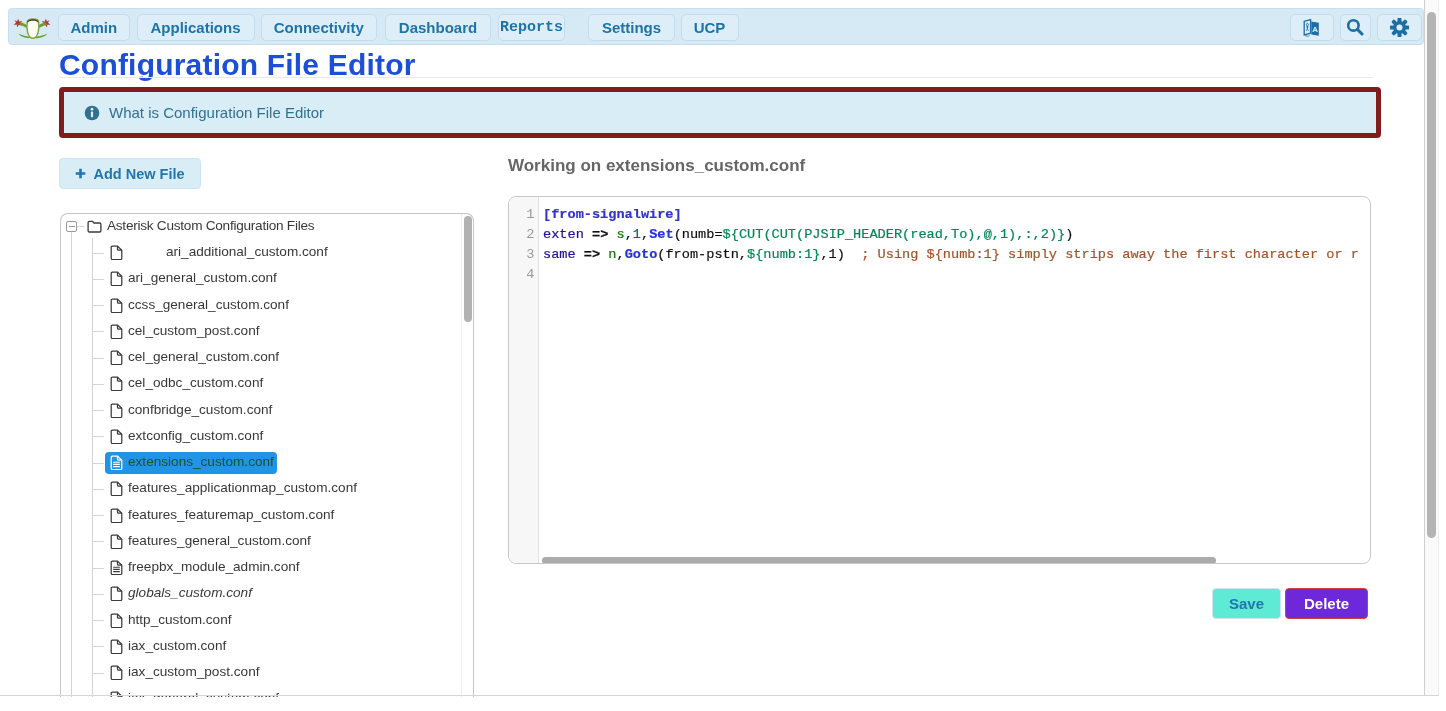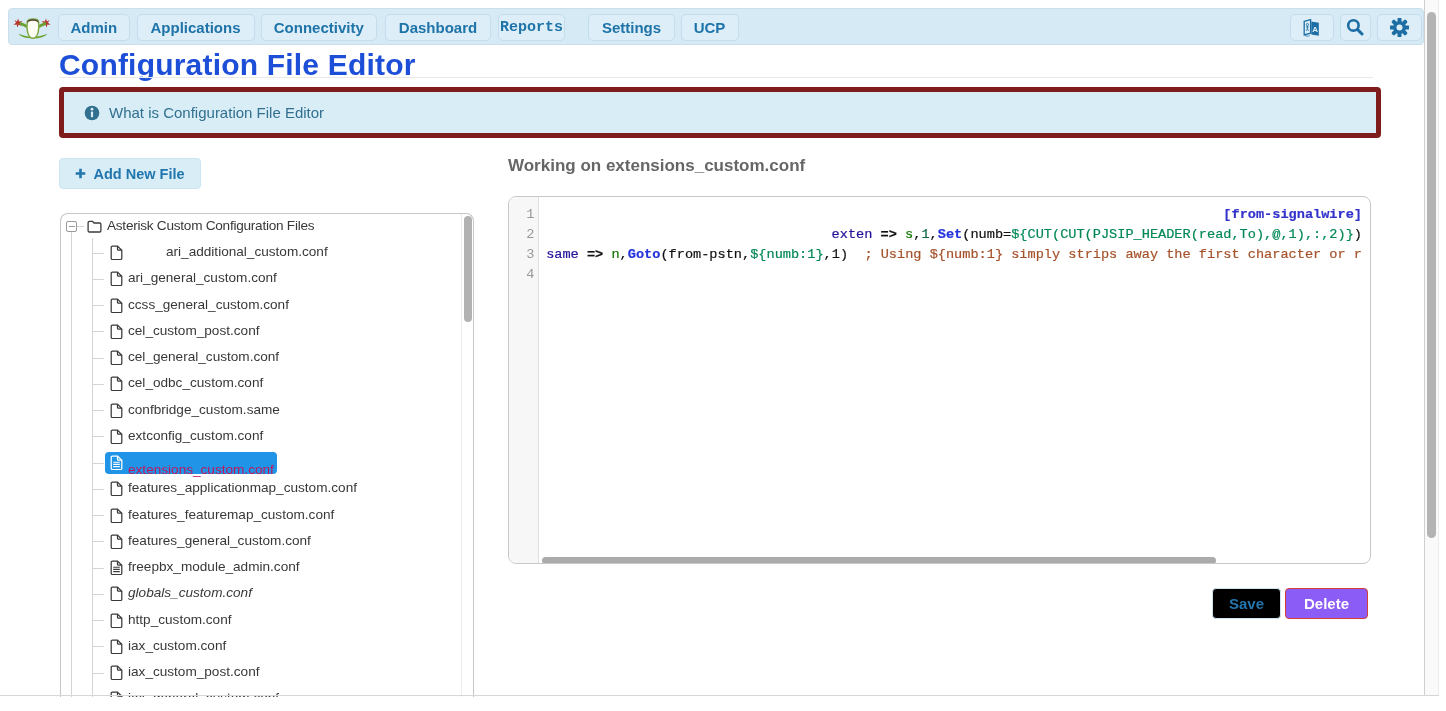--- a/index.html
+++ b/index.html
@@ -29,36 +29,36 @@
 .trow{position:absolute;font-size:13.6px;color:#383838;white-space:nowrap;}
 .ticon{position:absolute;}
 #editor{left:508px;top:196px;width:861px;height:366px;background:#fff;
  border:1px solid #c8c8c8;border-radius:8px;overflow:hidden;}
 #gutter{position:absolute;left:0;top:0;bottom:0;width:29px;background:#f7f7f7;
  border-right:1px solid #e0e0e0;}
 #nums{position:absolute;left:0;top:8px;width:25.5px;text-align:right;
  font-family:"Liberation Mono",monospace;font-size:13.6px;line-height:20px;color:#999;}
 #codeclip{position:absolute;left:34px;top:8px;width:819px;height:90px;overflow:hidden;}
 #code{font-family:"Liberation Mono",monospace;
- font-size:13.6px;line-height:20px;white-space:pre;color:#111;text-align:right;
+ font-size:13.6px;line-height:20px;white-space:pre;color:#111;
  -webkit-text-stroke:0.2px;}
 #code b{font-weight:bold;}
 .c-hd{color:#3333cc;font-weight:bold;}
 .c-atom{color:#221199;}
 .c-tag{color:#117700;}
 .c-num{color:#116644;}
 .c-def{color:#2433dd;font-weight:bold;}
 .c-var{color:#008855;}
 .c-com{color:#a5522a;}
 #hthumb{position:absolute;left:33px;top:359.5px;width:674px;height:7px;
  background:#ababab;border-radius:3.5px;}
 .btn2{position:absolute;top:588px;height:31px;border-radius:4px;font-weight:bold;
  font-size:15px;text-align:center;line-height:29px;box-sizing:border-box;}
-#save{left:1212px;width:69px;background:#000000;border:1px solid #cde5f2;color:#2176ad;}
-#delete{left:1285px;width:83px;background:#8b5cf6;border:1px solid #d43f3a;color:#fff;}
+#save{left:1212px;width:69px;background:#5eead4;border:1px solid #cde5f2;color:#2176ad;}
+#delete{left:1285px;width:83px;background:#6d28d9;border:1px solid #d43f3a;color:#fff;}
 #sbline{left:1424px;top:0;width:1px;height:696px;background:#cfcfcf;}
 #sbtrack{left:1425px;top:0;width:14px;height:696px;background:#fafafa;}
 #sbline2{left:1438px;top:0;width:1px;height:696px;background:#ededed;}
 #sbthumb{left:1427px;top:12px;width:9px;height:526px;background:#b4b4b4;border-radius:4.5px;}
 #botline{left:0;top:695px;width:1439px;height:1px;background:#d6d6d6;}
 #treetrack{position:absolute;right:11px;top:0;bottom:0;width:1px;background:#ededed;}
 #treethumb{position:absolute;right:1.5px;top:2px;width:8px;height:106px;
  background:#b2b2b2;border-radius:4px;}
 </style></head><body>
 
@@ -196,39 +196,39 @@
       </svg>
     </div>
 <div class="trow" style="left:67px;top:161.2px;">cel_odbc_custom.conf</div>
 <div class="dash" style="left:31px;top:196.0px;width:12px;"></div>
 <div class="ticon" style="left:49px;top:188.5px;">
       <svg width="13" height="15" viewBox="0 0 13 15" style="display:block">
         <path d="M1.2 2.2 a1.2 1.2 0 0 1 1.2 -1.2 h5.1 l4.3 4.3 v8 a1.2 1.2 0 0 1 -1.2 1.2 h-8.2 a1.2 1.2 0 0 1 -1.2 -1.2 z" fill="none" stroke="#3a3a3a" stroke-width="1.25"></path>
         <path d="M7.5 1.2 v3 a1 1 0 0 0 1 1 h3.2" fill="none" stroke="#3a3a3a" stroke-width="1.25"></path>
       </svg>
     </div>
-<div class="trow" style="left:67px;top:187.5px;">confbridge_custom.same</div>
+<div class="trow" style="left:67px;top:187.5px;">confbridge_custom.conf</div>
 <div class="dash" style="left:31px;top:222.2px;width:12px;"></div>
 <div class="ticon" style="left:49px;top:214.8px;">
       <svg width="13" height="15" viewBox="0 0 13 15" style="display:block">
         <path d="M1.2 2.2 a1.2 1.2 0 0 1 1.2 -1.2 h5.1 l4.3 4.3 v8 a1.2 1.2 0 0 1 -1.2 1.2 h-8.2 a1.2 1.2 0 0 1 -1.2 -1.2 z" fill="none" stroke="#3a3a3a" stroke-width="1.25"></path>
         <path d="M7.5 1.2 v3 a1 1 0 0 0 1 1 h3.2" fill="none" stroke="#3a3a3a" stroke-width="1.25"></path>
       </svg>
     </div>
 <div class="trow" style="left:67px;top:213.8px;">extconfig_custom.conf</div>
 <div style="position:absolute;left:44px;top:237.5px;width:172px;height:22px;background:#2095e8;border-radius:4px;"></div>
 <div class="dash" style="left:31px;top:248.5px;width:12px;"></div>
 <div class="ticon" style="left:49px;top:241.0px;">
       <svg width="13" height="15" viewBox="0 0 13 15" style="display:block">
         <path d="M1.2 2.2 a1.2 1.2 0 0 1 1.2 -1.2 h5.1 l4.3 4.3 v8 a1.2 1.2 0 0 1 -1.2 1.2 h-8.2 a1.2 1.2 0 0 1 -1.2 -1.2 z" fill="none" stroke="#ffffff" stroke-width="1.25"></path>
         <path d="M7.5 1.2 v3 a1 1 0 0 0 1 1 h3.2" fill="none" stroke="#ffffff" stroke-width="1.25"></path>
         <path d="M3.2 7.2h6.6M3.2 9.4h6.6M3.2 11.6h6.6" stroke="#ffffff" stroke-width="1.1" fill="none"></path>
       </svg>
     </div>
-<div class="trow" style="left:67px;top:240.0px;color:#be185d;margin-top:8px;">extensions_custom.conf</div>
+<div class="trow" style="left:67px;top:240.0px;color:#14532d;">extensions_custom.conf</div>
 <div class="dash" style="left:31px;top:274.8px;width:12px;"></div>
 <div class="ticon" style="left:49px;top:267.2px;">
       <svg width="13" height="15" viewBox="0 0 13 15" style="display:block">
         <path d="M1.2 2.2 a1.2 1.2 0 0 1 1.2 -1.2 h5.1 l4.3 4.3 v8 a1.2 1.2 0 0 1 -1.2 1.2 h-8.2 a1.2 1.2 0 0 1 -1.2 -1.2 z" fill="none" stroke="#3a3a3a" stroke-width="1.25"></path>
         <path d="M7.5 1.2 v3 a1 1 0 0 0 1 1 h3.2" fill="none" stroke="#3a3a3a" stroke-width="1.25"></path>
       </svg>
     </div>
 <div class="trow" style="left:67px;top:266.2px;">features_applicationmap_custom.conf</div>
 <div class="dash" style="left:31px;top:301.0px;width:12px;"></div>
 <div class="ticon" style="left:49px;top:293.5px;">

